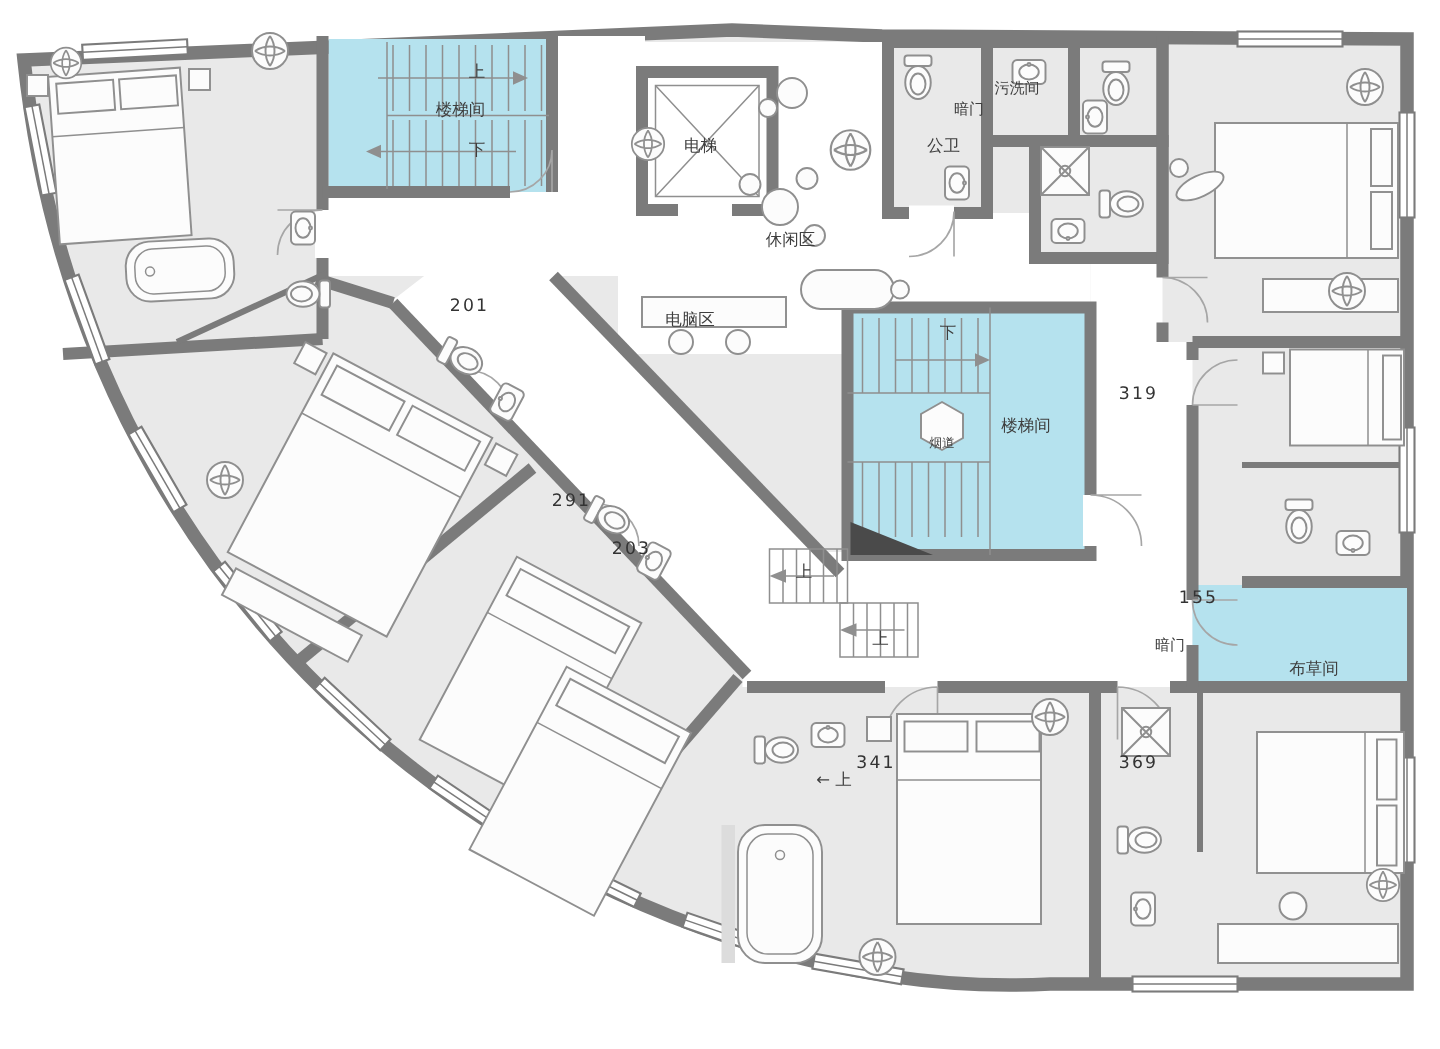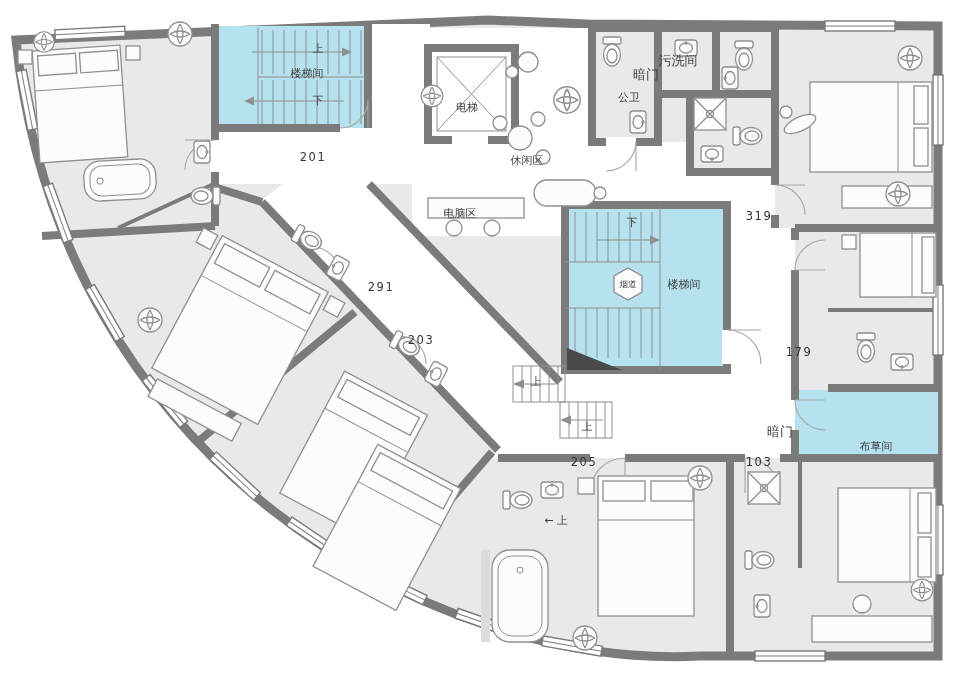--- a/index.html
+++ b/index.html
@@ -1,23 +1,23 @@
 <!DOCTYPE html>
 <html><head>
 <meta charset="utf-8">
 <style>
   html,body{margin:0;padding:0;background:#ffffff;}
   .plan{position:relative;width:960px;height:699px;background:#fff;overflow:hidden;
         font-family:"DejaVu Sans",sans-serif;}
   .plan svg{position:absolute;left:0;top:0;}
   .lbl{position:absolute;transform:translate(-50%,-50%);font-size:11px;color:#3e3e3e;
        white-space:nowrap;line-height:1;}
-  .num{font-size:11.5px;letter-spacing:1.5px;color:#333;}
-  .small{font-size:13px;}
-  .flue-lbl{font-size:8.5px;}
+  .num{font-size:11.5px;letter-spacing:1.5px;color:#333;margin-top:46px;}
+  .small{font-size:10px;}
+  .flue-lbl{font-size:8.5px;margin-top:12px;}
   
   .wall{fill:none;stroke:#7b7b7b;stroke-width:8;}
   .wallt{fill:none;stroke:#7b7b7b;stroke-width:4;}
   .furn{fill:#fcfcfc;stroke:#8f8f8f;stroke-width:1.3;}
   .fline{fill:none;stroke:#8f8f8f;stroke-width:1;}
   .door{fill:none;stroke:#a6a6a6;stroke-width:1.1;}
   .win{fill:#ffffff;stroke:#7b7b7b;stroke-width:1.4;}
   .winl{stroke:#7b7b7b;stroke-width:1;}
 </style>
 </head>
@@ -349,34 +349,34 @@
         <polygon points="513,384 524,379.5 524,388.5" fill="#8f8f8f"></polygon>
     <path class="fline" d="M570,420 H603"></path>
         <polygon points="560,420 571,415.5 571,424.5" fill="#8f8f8f"></polygon>
   </g>
 </svg>
 
 <div class="lbl" style="left:318px;top:48px">上</div>
 <div class="lbl" style="left:307px;top:73px">楼梯间</div>
 <div class="lbl" style="left:318px;top:100px">下</div>
 <div class="lbl num" style="left:313px;top:158px">201</div>
-<div class="lbl" style="left:467px;top:107px">电梯</div>
+<div class="lbl" style="left:467px;top:97px">电梯</div>
 <div class="lbl" style="left:527px;top:160px">休闲区</div>
 <div class="lbl" style="left:460px;top:213px">电脑区</div>
 <div class="lbl" style="left:629px;top:97px">公卫</div>
 <div class="lbl small" style="left:646px;top:74px">暗门</div>
 <div class="lbl small" style="left:678px;top:60px">污洗间</div>
 <div class="lbl num" style="left:759px;top:217px">319</div>
 <div class="lbl" style="left:632px;top:222px">下</div>
 <div class="lbl" style="left:684px;top:284px">楼梯间</div>
 <div class="lbl flue-lbl" style="left:628px;top:284px">烟道</div>
 <div class="lbl num" style="left:381px;top:288px">291</div>
-<div class="lbl num" style="left:421px;top:341px">203</div>
-<div class="lbl num" style="left:799px;top:353px">179</div>
+<div class="lbl num" style="left:421px;top:320px">203</div>
+<div class="lbl num" style="left:799px;top:353px">155</div>
 <div class="lbl" style="left:876px;top:446px">布草间</div>
 <div class="lbl small" style="left:780px;top:431px">暗门</div>
-<div class="lbl num" style="left:584px;top:463px">205</div>
-<div class="lbl num" style="left:759px;top:463px">103</div>
+<div class="lbl num" style="left:584px;top:463px">341</div>
+<div class="lbl num" style="left:759px;top:463px">369</div>
 <div class="lbl" style="left:536px;top:381px">上</div>
 <div class="lbl" style="left:587px;top:426px">上</div>
 <div class="lbl" style="left:556px;top:520px">← 上</div>
 
 </div>
 
 </body></html>

